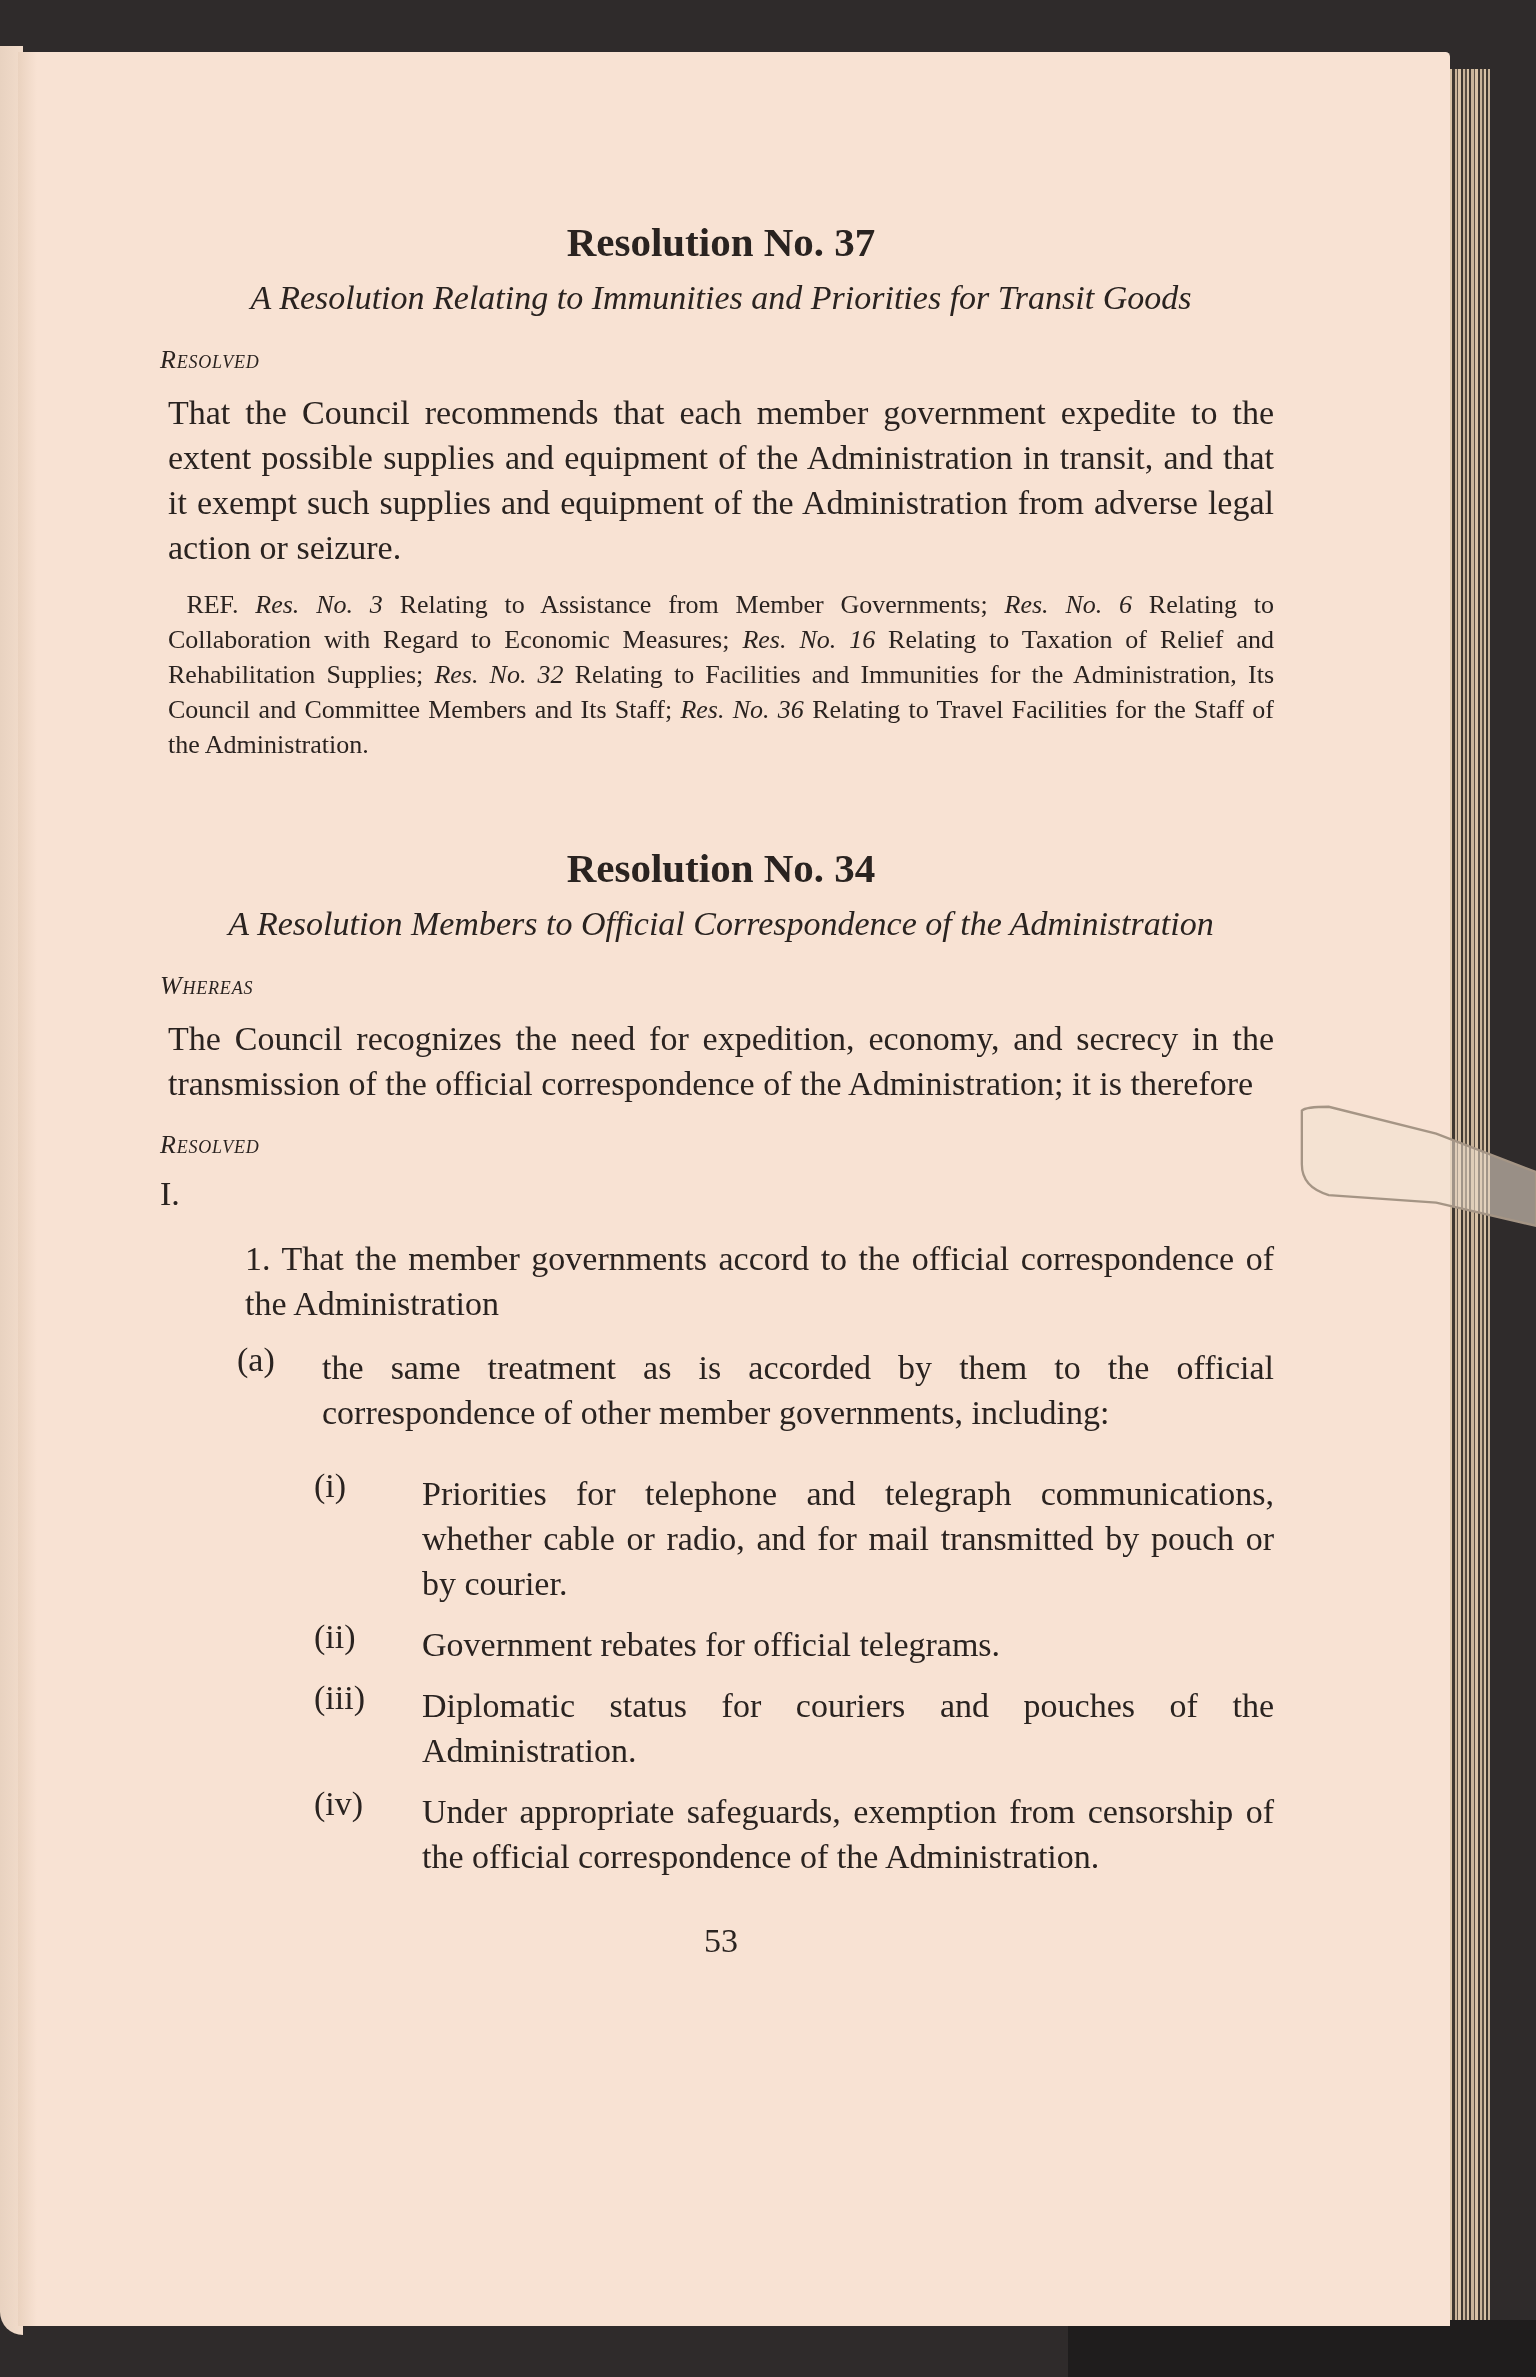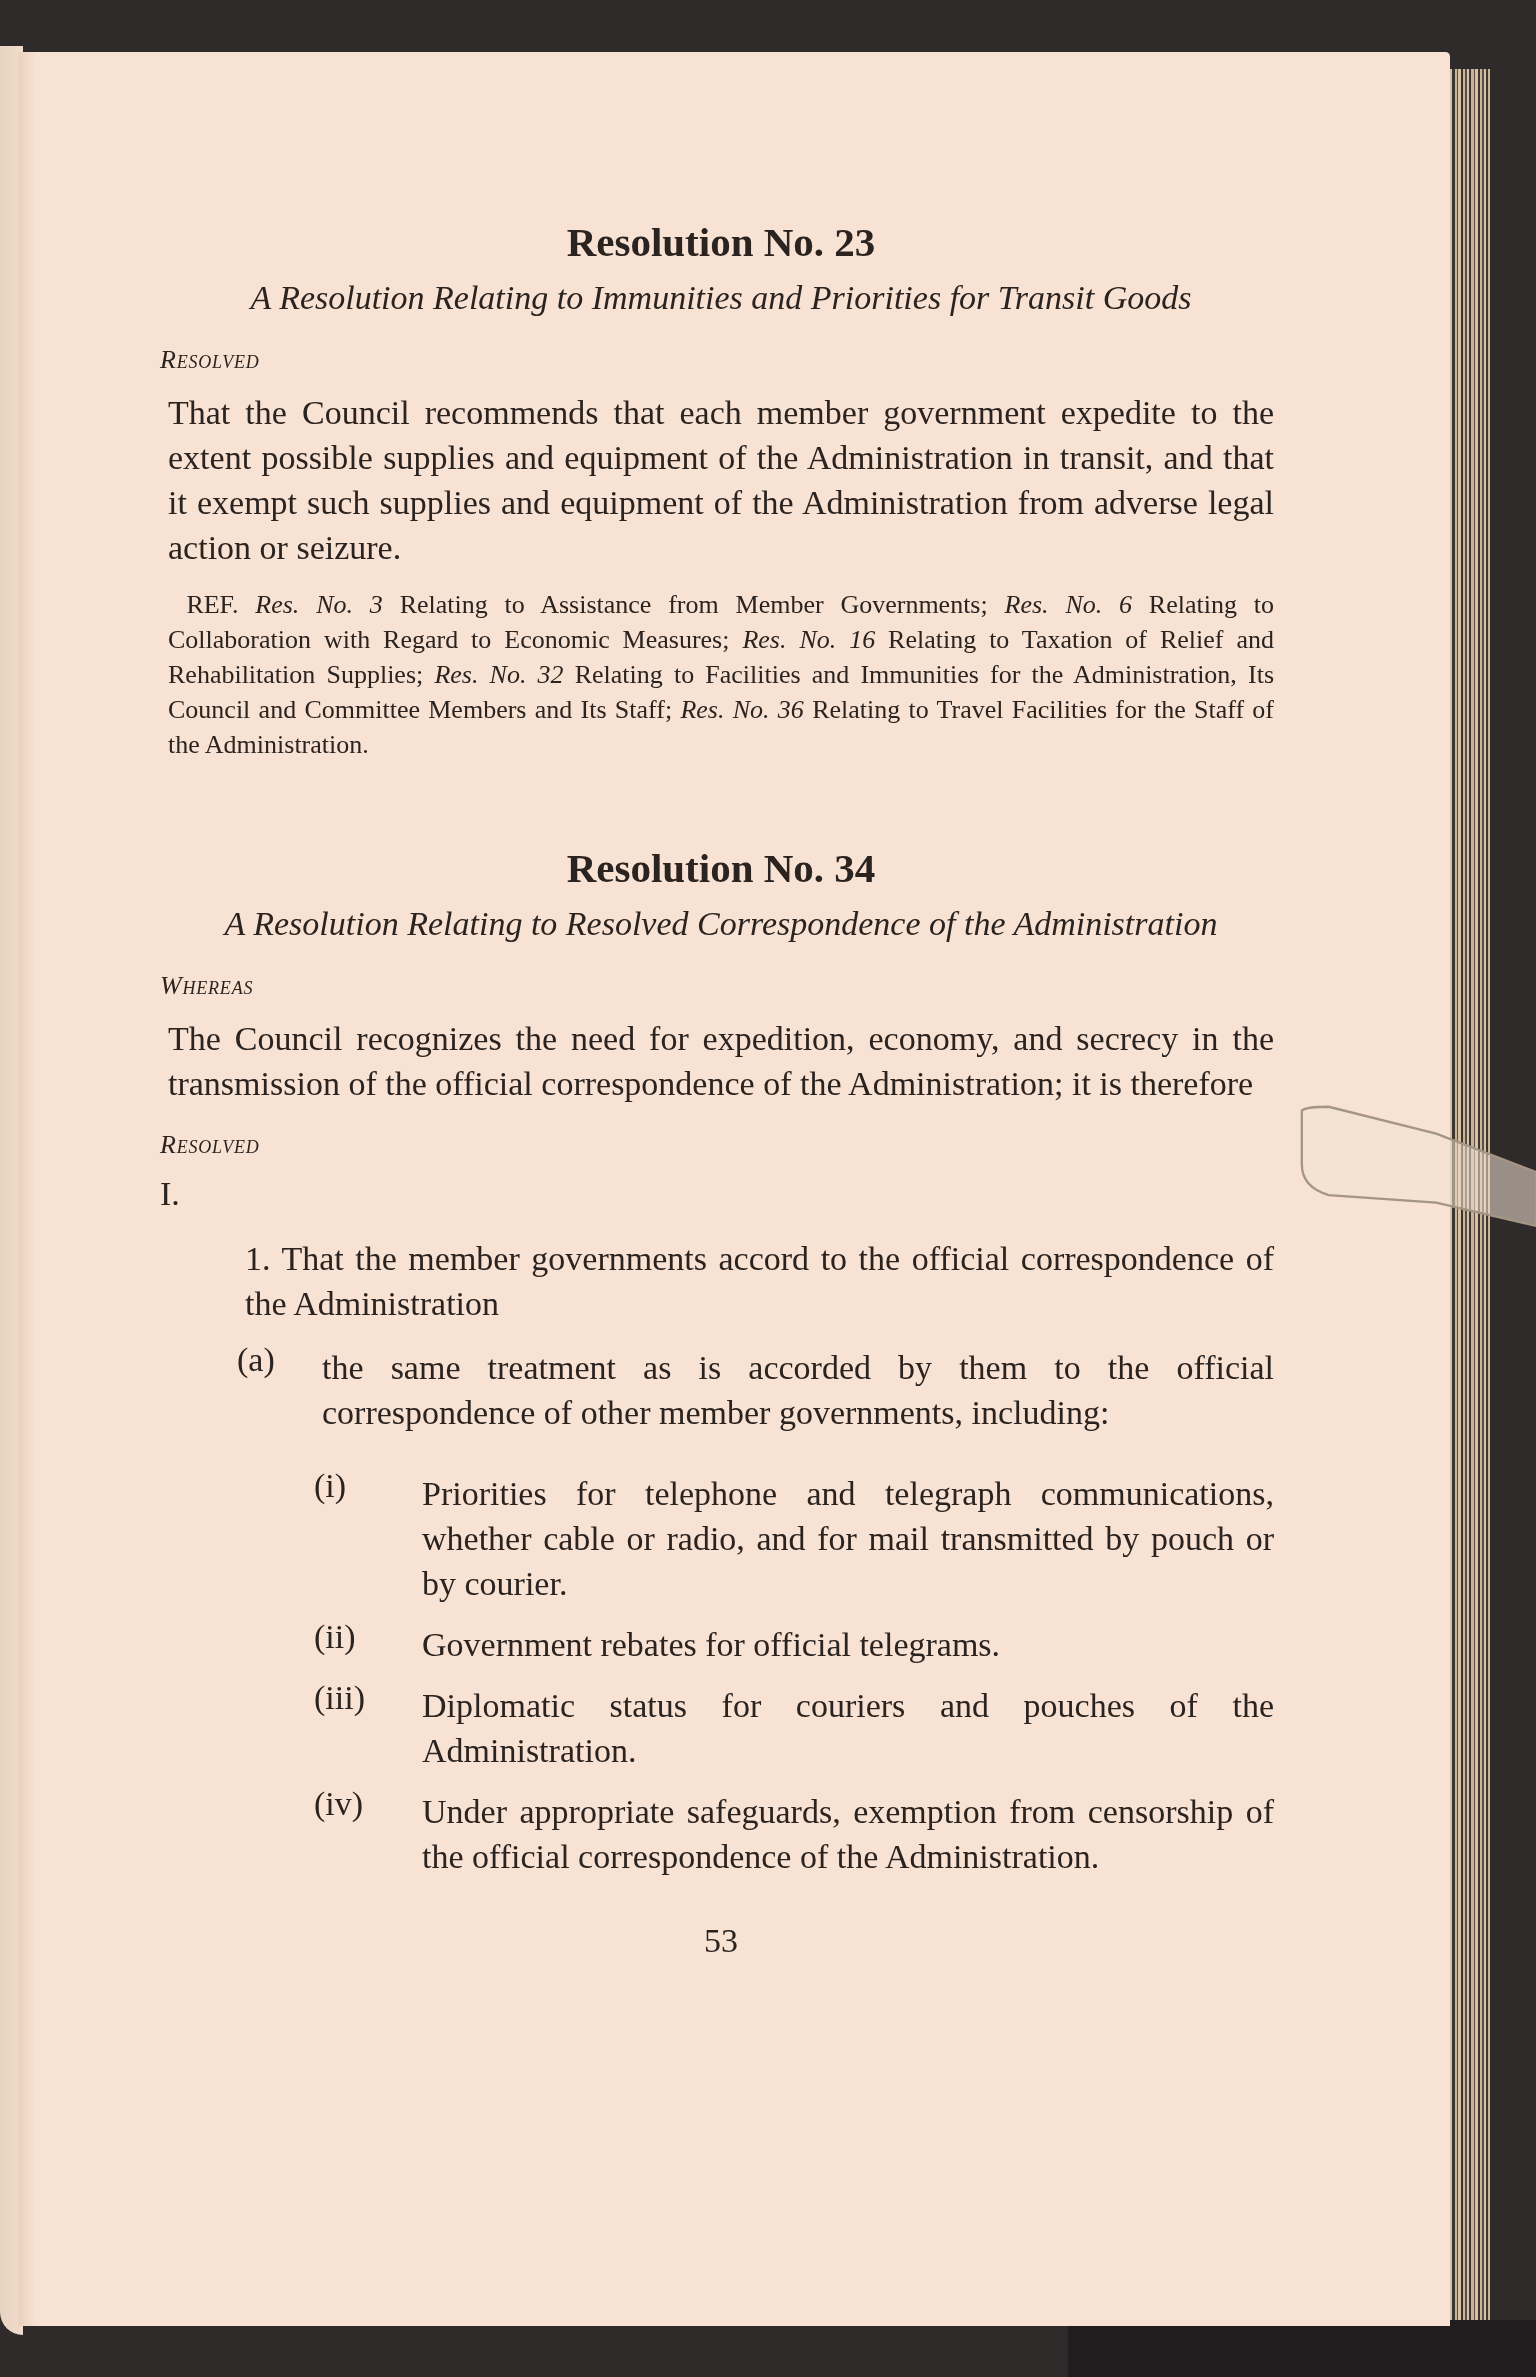--- a/index.html
+++ b/index.html
@@ -70,35 +70,35 @@
 <div class="page"></div>
 
 <svg class="clip-marker" viewBox="0 0 310 230">
   <path d="M5,50 Q10,45 40,45 L180,80 L310,130 L310,200 L180,170 L40,160 Q5,150 5,120 Z" fill="rgba(240,225,210,0.55)" stroke="#a59585" stroke-width="3"></path>
   <rect x="200" y="0" width="110" height="230" fill="rgba(0,0,0,0)"></rect>
 </svg>
 
 <div class="content">
 
   <section>
-    <h2 class="res-title">Resolution No. 23</h2>
+    <h2 class="res-title">Resolution No. 37</h2>
     <div class="res-subtitle">A Resolution Relating to Immunities and Priorities for Transit Goods</div>
     <div class="smallcaps">Resolved</div>
     <p>That the Council recommends that each member government expedite to the extent possible supplies and equipment of the Administration in transit, and that it exempt such supplies and equipment of the Administration from adverse legal action or seizure.</p>
     <p class="ref">
       <span>REF.</span>
       <i>Res. No. 3</i><span> Relating to Assistance from Member Governments; </span><i>Res. No. 6</i><span> Relating to Collaboration with Regard to Economic Measures; </span><i>Res. No. 16</i><span> Relating to Taxation of Relief and Rehabilitation Supplies; </span><i>Res. No. 32</i><span> Relating to Facilities and Immunities for the Administration, Its Council and Committee Members and Its Staff; </span><i>Res. No. 36</i><span> Relating to Travel Facilities for the Staff of the Administration.</span>
     </p>
   </section>
 
   <div class="spacer"></div>
 
   <section>
     <h2 class="res-title">Resolution No. 34</h2>
-    <div class="res-subtitle">A Resolution Relating to Resolved Correspondence of the Administration</div>
+    <div class="res-subtitle">A Resolution Members to Official Correspondence of the Administration</div>
     <div class="smallcaps">Whereas</div>
     <p>The Council recognizes the need for expedition, economy, and secrecy in the transmission of the official correspondence of the Administration; it is therefore</p>
     <div class="smallcaps" style="margin-top:15.4px;">Resolved</div>
 
     <div class="item-line" style="margin-top:0;">
       <span style="width:31px;flex:none;">I.</span>
     </div>
 
     <p style="margin-top:20px; padding-left:77px; text-indent:0;">
       <span>1.</span>

